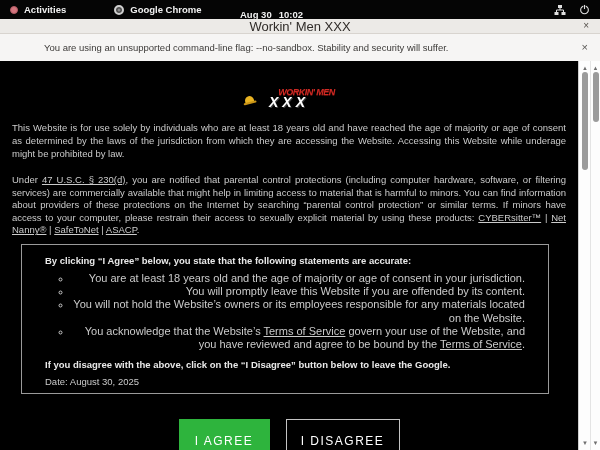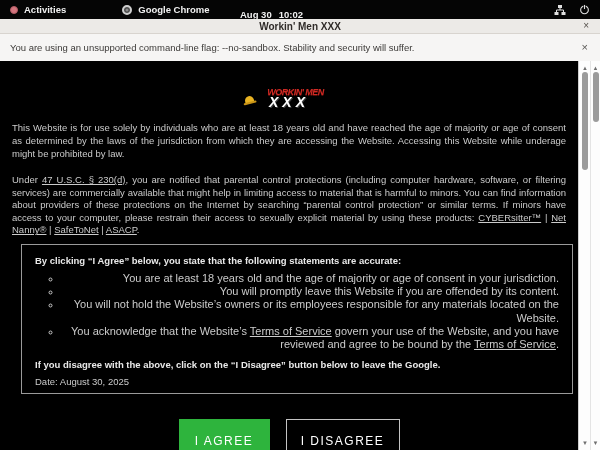--- a/index.html
+++ b/index.html
@@ -2,65 +2,65 @@
 <html><head>
 <meta charset="utf-8">
 <style>
   * { margin:0; padding:0; box-sizing:border-box; }
   html,body { width:600px; height:450px; overflow:hidden; background:#000;
     font-family:"Liberation Sans","DejaVu Sans",sans-serif; }
 
   
   .topbar { position:absolute; top:0; left:0; width:600px; height:19px; background:#050505;
     display:flex; align-items:center; color:#f1f1f1; font-size:9.5px; font-weight:bold; }
-  .tb-left { display:flex; align-items:center; gap:10px; padding-left:10px;justify-content:center; }
+  .tb-left { display:flex; align-items:center; gap:2px; padding-left:10px;justify-content:center; }
   .activities { display:flex; align-items:center; gap:6px; cursor:pointer; }
   .act-dot { width:8px; height:8px; border-radius:50%; background:#d4757e; border:1px solid #b35b63; }
   .chrome-item { display:flex; align-items:center; gap:6px; margin-left:14px; cursor:pointer;padding-left:32px; }
   .chrome-ico { width:10px; height:10px; border-radius:50%; background:#8b8b8b;
     border:2px solid #cfcfcf; box-shadow:inset 0 0 0 1.5px #4a4a4a; }
   .tb-clock { position:absolute; left:240px; top:0; height:29px; display:flex; align-items:center; gap:7px; }
   .tb-right { position:absolute; right:10px; top:0; height:19px; display:flex; align-items:center; gap:13px; }
   .tb-right svg { display:block; }
 
   
   .titlebar { position:absolute; top:19px; left:0; width:600px; height:15px; background:#eceae7;
     border-bottom:1px solid #d8d4cf; display:flex; align-items:center; justify-content:center; }
-  .titlebar .wtitle { font-size:10px; font-weight:bold; color:#2f2b28; }
+  .titlebar .wtitle { font-size:13px; font-weight:normal; color:#2f2b28; }
   .titlebar .wclose { position:absolute; right:11px; top:1px; font-size:10px; color:#55504b; cursor:pointer; }
 
   
   .notice { position:absolute; top:34px; left:0; width:600px; height:27px; background:#f6f5f4;
     display:flex; align-items:center; }
-  .notice .ntext { padding-left:10px; font-size:9.5px; color:#3c3a38; }
+  .notice .ntext { font-size:9.5px; color:#3c3a38;margin-left:44px; }
   .notice .nclose { position:absolute; right:12px; top:7px; font-size:11px; color:#5a5855; cursor:pointer; }
 
   
   .content { position:absolute; top:61px; left:0; width:578px; height:389px; background:#000;
     color:#cbcbcb; overflow:hidden; }
 
   .logo { position:relative; width:96px; height:24px; margin:26px auto 0; }
   .logo-hat { position:absolute; left:2px; top:9px; width:13px; height:9px; transform:rotate(-14deg); }
   .logo-hat .dome { width:9px; height:7px; background:#e9b322; border-radius:5px 5px 1px 1px; margin:0 auto; }
   .logo-hat .brim { width:13px; height:2px; background:#c99417; border-radius:2px; margin-top:-1px; }
-  .logo-top { position:absolute; left:13px; top:0; width:83px; text-align:center;
+  .logo-top { position:absolute; left:24px; top:0; width:83px; text-align:center;
     font-size:9px; font-weight:bold; font-style:italic; letter-spacing:-0.5px; color:#cf2a24;
     text-shadow:0 1px 0 #5a0d0a; white-space:nowrap; }
   .logo-xxx { position:absolute; left:0; top:7px; width:100%; text-align:center;
     font-size:14px; font-weight:bold; font-style:italic; letter-spacing:4px; color:#fff;
     text-shadow:1px 1px 0 #3a3a3a; }
 
   .heading { margin-top:8px; text-align:center; color:#fff; font-size:12.5px;
     font-weight:500; letter-spacing:1.3px; }
 
   .para { margin:10px 12px 0; font-size:9.5px; line-height:13px; text-align:justify; color:#cbcbcb; }
   .para.second { margin-top:14px; line-height:12.6px; }
   a.inline-link { color:#cbcbcb; text-decoration:underline; cursor:pointer; }
 
-  .agreebox { margin:7px 5px 0 21px; border:1px solid #9a9a9a; padding:9px 13px 6px; }
+  .agreebox { margin:7px 29px 0 21px; border:1px solid #9a9a9a; padding:9px 23px 6px; }
   .agreebox .bold { color:#e9e9e9; font-weight:bold; font-size:9.5px; line-height:13px; }
   .agreebox ul { margin:5px 0 0; padding-left:27px; list-style:circle; }
   .agreebox li { font-size:11px; line-height:13.2px; color:#cbcbcb;text-align:right; }
   .agreebox .note { margin-top:7px; }
   .agreebox .date { margin-top:5px; font-size:9.5px; color:#cbcbcb; }
 
   .btnrow { margin-top:25px; display:flex; justify-content:center; gap:16px; }
   .btn { height:44px; display:flex; align-items:center; justify-content:center;
     font-size:12px; letter-spacing:1.5px; color:#fff; cursor:pointer; font-weight:500; }
   .btn.agree { width:91px; background:#2eb43d; border:none; }

